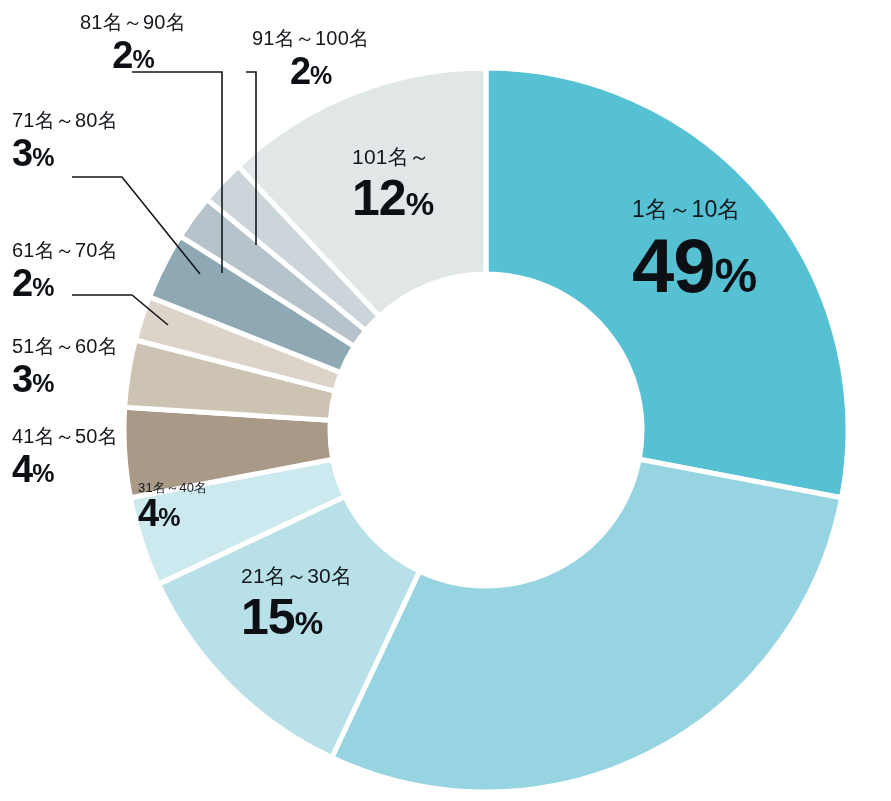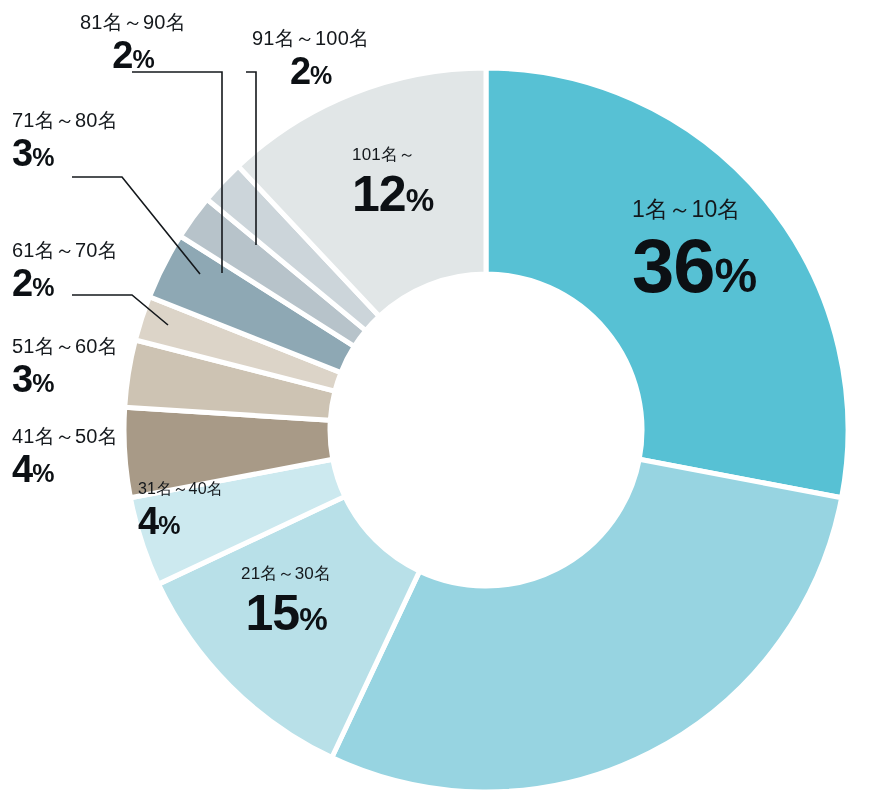--- a/index.html
+++ b/index.html
@@ -62,26 +62,26 @@
     font-weight: 700;
     letter-spacing: -1px;
   }
 
   
   .lbl.inner .cat { font-size: 23px; margin-bottom: 7px; }
   .lbl.inner .val { font-size: 76px; }
   .lbl.inner .val .pct { font-size: 48px; }
 
   
-  .lbl.mid .cat { font-size: 17px; margin-bottom: 6px; }
+  .lbl.mid .cat { font-size: 21px; margin-bottom: 6px; }
   .lbl.mid .val { font-size: 50px; }
   .lbl.mid .val .pct { font-size: 32px; }
 
   
-  .lbl.small-on .cat { font-size: 16px; margin-bottom: 5px; }
+  .lbl.small-on .cat { font-size: 13px; }
   .lbl.small-on .val { font-size: 38px; }
   .lbl.small-on .val .pct { font-size: 25px; }
 
   
   .lbl.outer .cat { font-size: 20px; margin-bottom: 4px; }
   .lbl.outer .val { font-size: 38px; }
   .lbl.outer .val .pct { font-size: 25px; }
 
   .lbl.center-ttl { text-align: center; }
 </style>
@@ -111,27 +111,27 @@
       <polyline class="leader" points="246,72 256,72 256,245"></polyline>
 
       <polyline class="leader" points="72,177 122,177 200,274"></polyline>
 
       <polyline class="leader" points="72,295 132,295 168,325"></polyline>
     </g>
   </svg>
 
   <div class="lbl inner" style="left:632px; top:198px;">
     <span class="cat">1名～10名</span>
-    <span class="val"><span>36</span><span class="pct">%</span></span>
+    <span class="val"><span>49</span><span class="pct">%</span></span>
   </div>
 
   <div class="lbl inner" style="left:558px; top:578px;">
   </div>
 
-  <div class="lbl mid" style="left:241px; top:565px;text-align:center;">
+  <div class="lbl mid" style="left:241px; top:565px;">
     <span class="cat">21名～30名</span>
     <span class="val"><span>15</span><span class="pct">%</span></span>
   </div>
 
   <div class="lbl small-on" style="left:138px; top:481px;">
     <span class="cat">31名～40名</span>
     <span class="val"><span>4</span><span class="pct">%</span></span>
   </div>
 
   <div class="lbl mid" style="left:352px; top:146px;">

